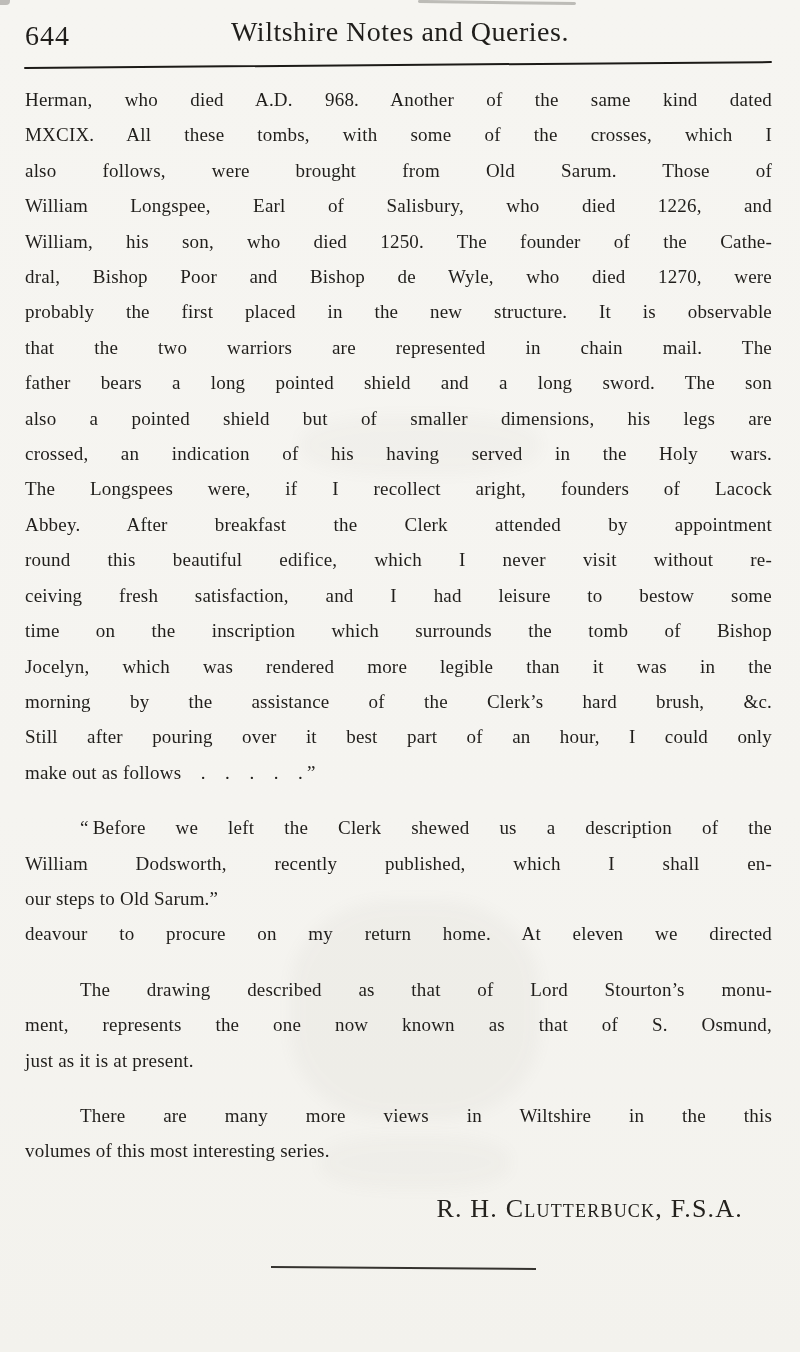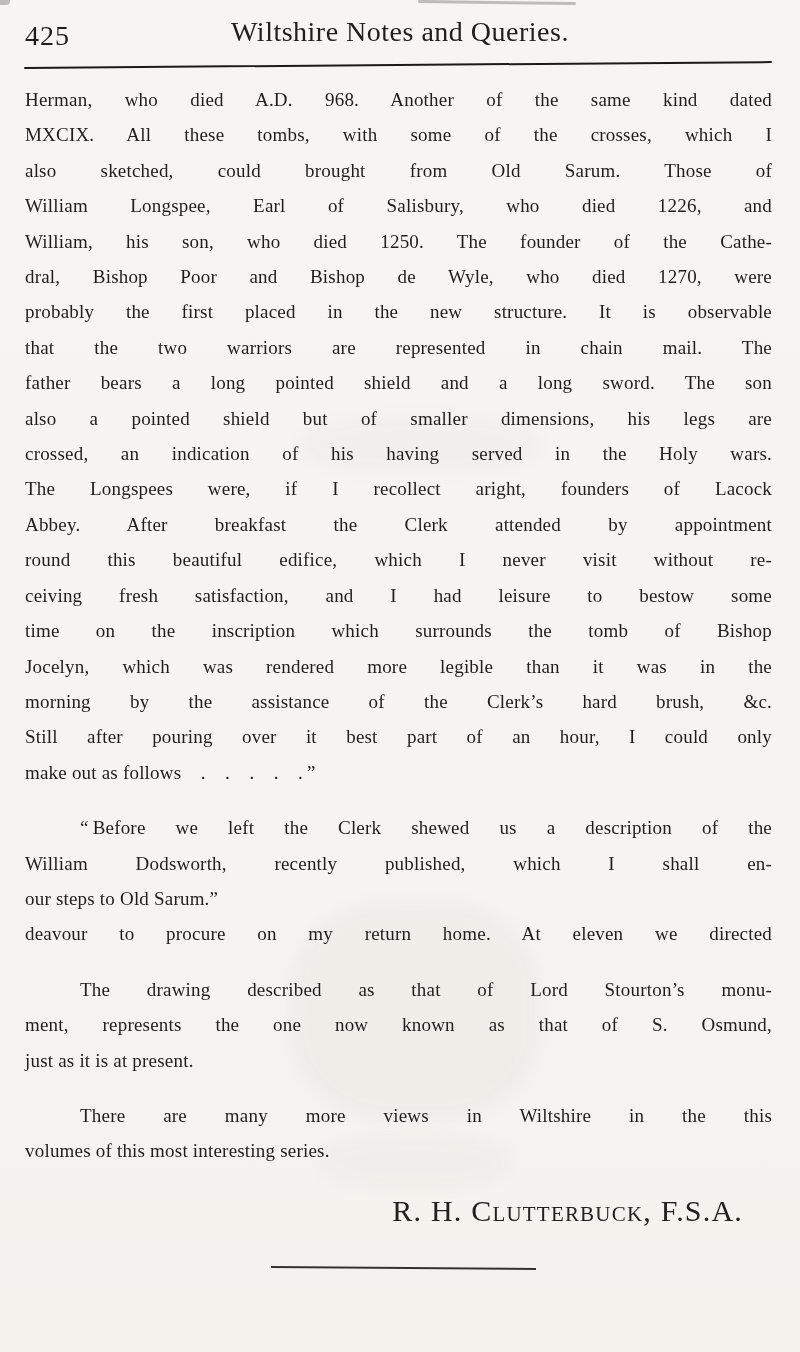--- a/index.html
+++ b/index.html
@@ -50,21 +50,21 @@
     text-align-last: justify;
     white-space: normal;
   }
   .line.last { text-align-last: left; }
   .para.indent .line:first-child { text-indent: 55px; }
   
   .signature {
     position: absolute;
     top: 1194px;
     right: 57px;
-    font-size: 30px;
+    font-size: 26px;
     font-variant: small-caps;
     letter-spacing: 1.2px;
     color: #23211d;
   }
   
   .end-rule {
     position: absolute;
     left: 271px; top: 1267px;
     width: 265px; height: 2px;
     background: #35332f;
@@ -100,31 +100,31 @@
 <body>
 
 <div class="page">
 
   <div class="artifact speck-top-left"></div>
   <div class="artifact scratch-top"></div>
   <div class="artifact ghost ghost1"></div>
   <div class="artifact ghost ghost2"></div>
   <div class="artifact ghost ghost3"></div>
 
-  <div class="pagenum">425</div>
+  <div class="pagenum">644</div>
 
   <div class="running-title">Wiltshire Notes and Queries.</div>
 
   <div class="header-rule"></div>
 
   <div class="body">
       <div class="para">
         <div class="line">Herman, who died A.D. 968.  Another of the same kind dated</div>
         <div class="line">MXCIX.  All these tombs, with some of the crosses, which I</div>
-        <div class="line">also sketched, could brought from Old Sarum.  Those of</div>
+        <div class="line">also follows, were brought from Old Sarum.  Those of</div>
         <div class="line">William Longspee, Earl of Salisbury, who died 1226, and</div>
         <div class="line">William, his son, who died 1250.  The founder of the Cathe-</div>
         <div class="line">dral, Bishop Poor and Bishop de Wyle, who died 1270, were</div>
         <div class="line">probably the first placed in the new structure.  It is observable</div>
         <div class="line">that the two warriors are represented in chain mail.  The</div>
         <div class="line">father bears a long pointed shield and a long sword.  The son</div>
         <div class="line">also a pointed shield but of smaller dimensions, his legs are</div>
         <div class="line">crossed, an indication of his having served in the Holy wars.</div>
         <div class="line">The Longspees were, if I recollect aright, founders of Lacock</div>
         <div class="line">Abbey.  After breakfast the Clerk attended by appointment</div>

